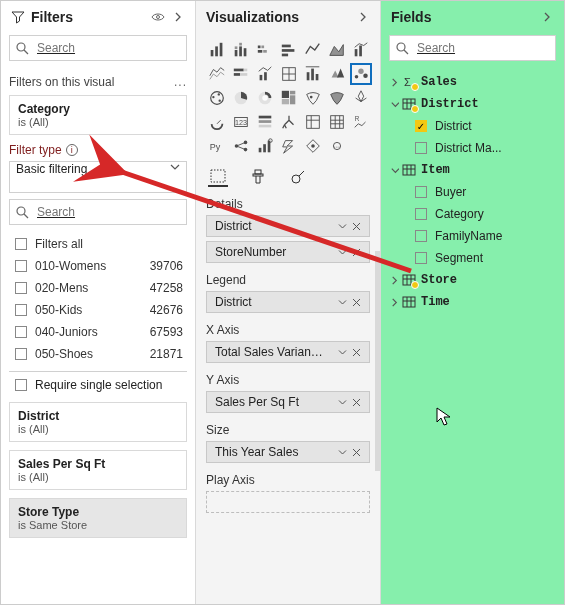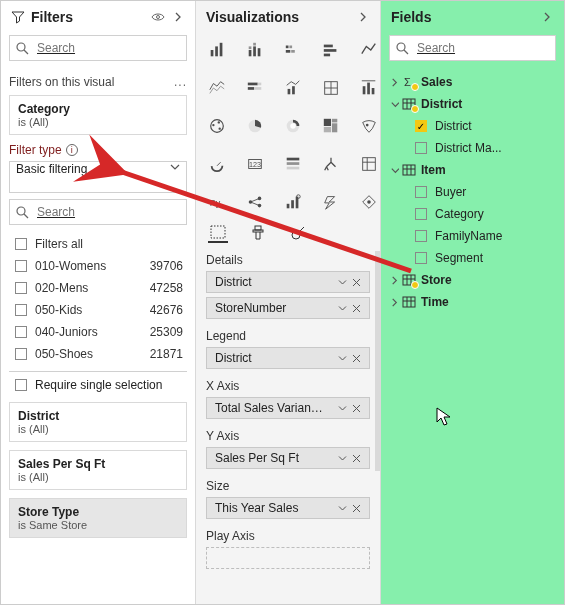--- a/index.html
+++ b/index.html
@@ -36,42 +36,42 @@
   .checklist { margin:0 8px 2px 8px; border:0; max-height:132px; overflow:hidden; }
   .chk-row { display:flex; align-items:center; height:22px; font-size:12px; color:#333; }
   .chk-row .box { width:12px; height:12px; border:1px solid #888; margin:0 8px 0 6px; }
   .chk-row .lab { flex:1; white-space:nowrap; overflow:hidden; text-overflow:ellipsis; }
   .chk-row .cnt { color:#333; padding-right:4px; }
 
   .req-row { display:flex; align-items:center; border-top:1px solid #d0d0d0; margin:4px 8px 8px 8px; padding-top:6px; font-size:12px; }
   .req-row .box { width:12px; height:12px; border:1px solid #888; margin:0 8px 0 6px; }
 
   
-  .viz-grid { display:grid; grid-template-columns:repeat(7,22px); grid-auto-rows:22px; gap:16px; padding:6px 10px 4px 10px; }
+  .viz-grid { display:grid; grid-template-columns:repeat(7,22px); grid-auto-rows:22px; gap:2px; padding:6px 10px 4px 10px; }
   .viz-cell { width:22px; height:22px; display:flex; align-items:center; justify-content:center; }
   .viz-cell svg { opacity:0.9; }
   .viz-cell.sel { outline:2px solid #106ebe; outline-offset:-2px; }
 
   .tool-row { display:flex; gap:20px; padding:6px 12px 4px 12px; }
   .tool-row div { width:20px; height:20px; display:flex; align-items:center; justify-content:center; }
 
   .well-label { padding:6px 10px 2px 10px; font-size:12px; color:#333; }
   .well { display:flex; align-items:center; height:22px; margin:2px 10px 4px 10px; padding:0 6px 0 8px; background:#e4e4e4; border:1px solid #c8c8c8; font-size:12px; }
   .well .spacer { flex:1; }
   .well .wicon { width:14px; display:flex; justify-content:center; color:#555; }
   .dashed-well { display:flex; align-items:center; height:22px; margin:2px 10px 4px 10px; border:1px dashed #bdbdbd; }
 
   .vscrollhint { position:absolute; right:0; top:250px; width:5px; height:220px; background:#d9d9d9; }
 
   
   .fields-body { padding:2px 2px 2px 6px; font-size:12px; }
   .tree-row { display:flex; align-items:center; height:22px; }
   .tree-row .tw { width:14px; display:flex; justify-content:center; }
   .tree-row .tbl-icon { width:16px; display:flex; justify-content:center; margin-right:4px; position:relative; }
-  .tree-row .lbl { font-weight:600; }
+  .tree-row .lbl { font-weight:600;font-family:Liberation Mono, monospace; }
   .tree-row.child { padding-left:28px; }
   .tree-row.child .lbl2 { font-weight:400; }
   .chkf { width:12px; height:12px; border:1px solid #888; margin-right:8px; display:flex; align-items:center; justify-content:center; }
   .chkf.on { background:#f2c811; border-color:#f2c811; }
   .chkf.on:after { content:"✓"; font-size:10px; color:#000; }
 
   .badge-dot { position:absolute; bottom:-2px; right:-2px; width:8px; height:8px; border-radius:50%; background:#f2c811; border:1px solid #fff; }
 
   .cursor { position:absolute; left:435px; top:406px; }
 
@@ -167,21 +167,21 @@
           <span class="cnt">47258</span>
         </div>
         <div class="chk-row">
           <span class="box"></span>
           <span class="lab">050-Kids</span>
           <span class="cnt">42676</span>
         </div>
         <div class="chk-row">
           <span class="box"></span>
           <span class="lab">040-Juniors</span>
-          <span class="cnt">25309</span>
+          <span class="cnt">67593</span>
         </div>
         <div class="chk-row">
           <span class="box"></span>
           <span class="lab">050-Shoes</span>
           <span class="cnt">21871</span>
         </div>
       </div>
 
     <div class="req-row">
       <span class="box"></span>

